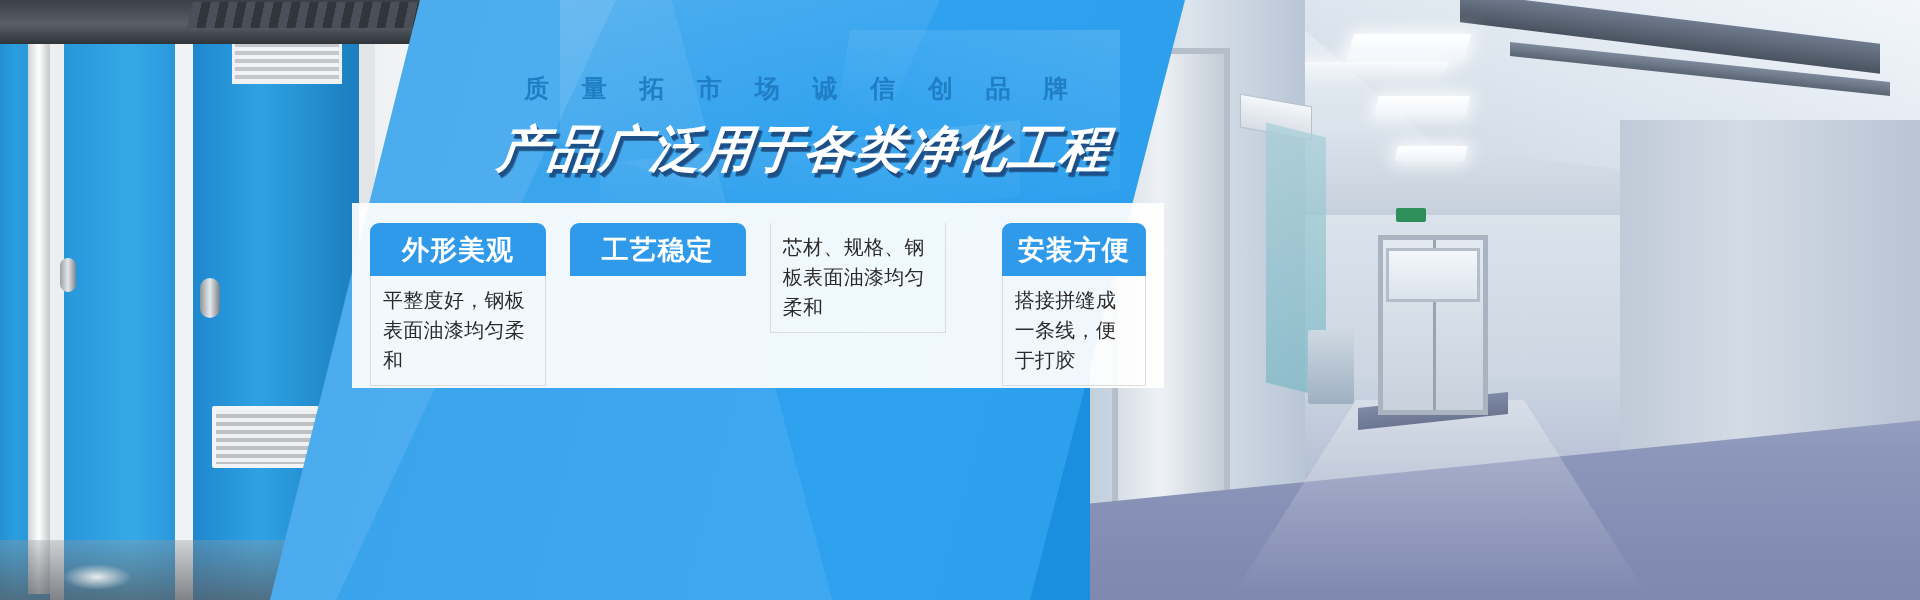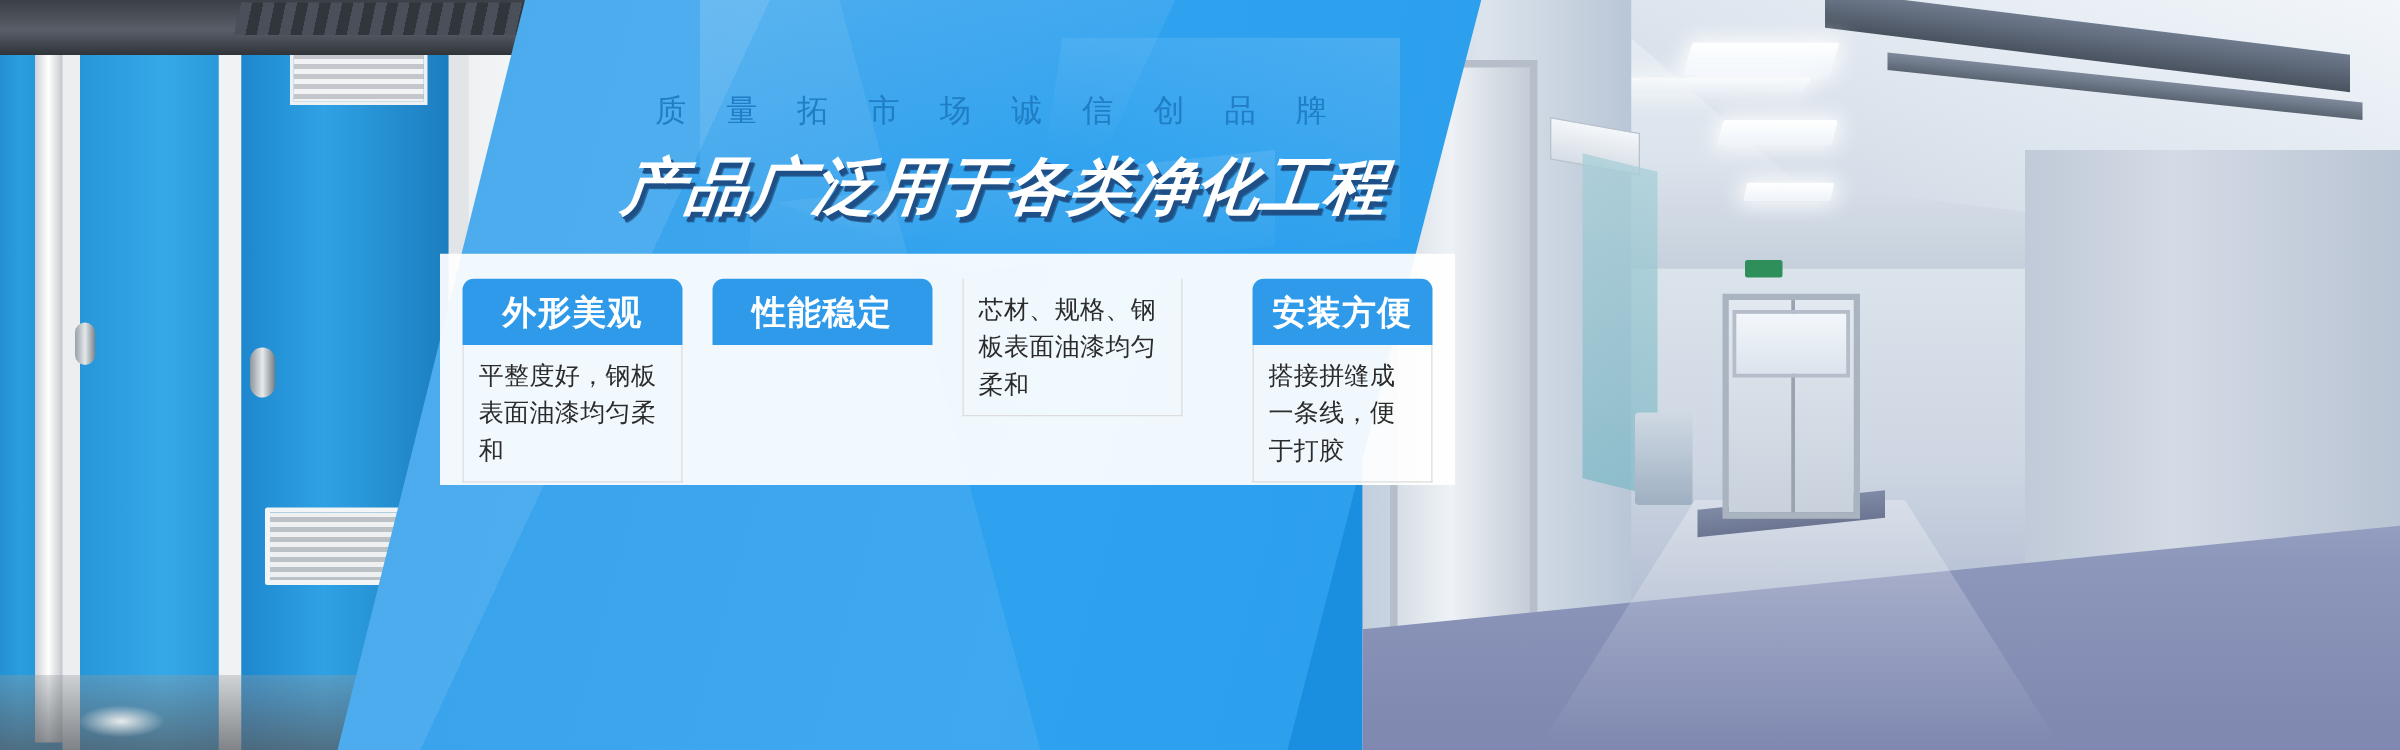--- a/index.html
+++ b/index.html
@@ -240,21 +240,21 @@
 
   
   .tagline {
     position: absolute;
     left: 524px; top: 72px;
     width: 540px;
     text-align: center;
     font-size: 25px;
     letter-spacing: 12px;
     color: #1f7ec4;
-    font-weight: 400;
+    font-weight: 700;
     white-space: nowrap;
   }
   .headline {
     position: absolute;
     left: 498px; top: 116px;
     width: 600px;
     text-align: center;
     font-size: 50px;
     font-weight: 700;
     font-style: italic;
@@ -361,21 +361,21 @@
   <div class="headline">产品广泛用于各类净化工程</div>
 
   <div class="panel">
 
     <div class="card">
       <div class="card-head">外形美观</div>
       <div class="card-body">平整度好，钢板表面油漆均匀柔和</div>
     </div>
 
     <div class="card">
-      <div class="card-head">性能稳定</div>
+      <div class="card-head">工艺稳定</div>
     </div>
 
     <div class="card">
       <div class="card-body">芯材、规格、钢板表面油漆均匀柔和</div>
     </div>
 
     <div class="card">
       <div class="card-head">安装方便</div>
       <div class="card-body">搭接拼缝成一条线，便于打胶</div>
     </div>

